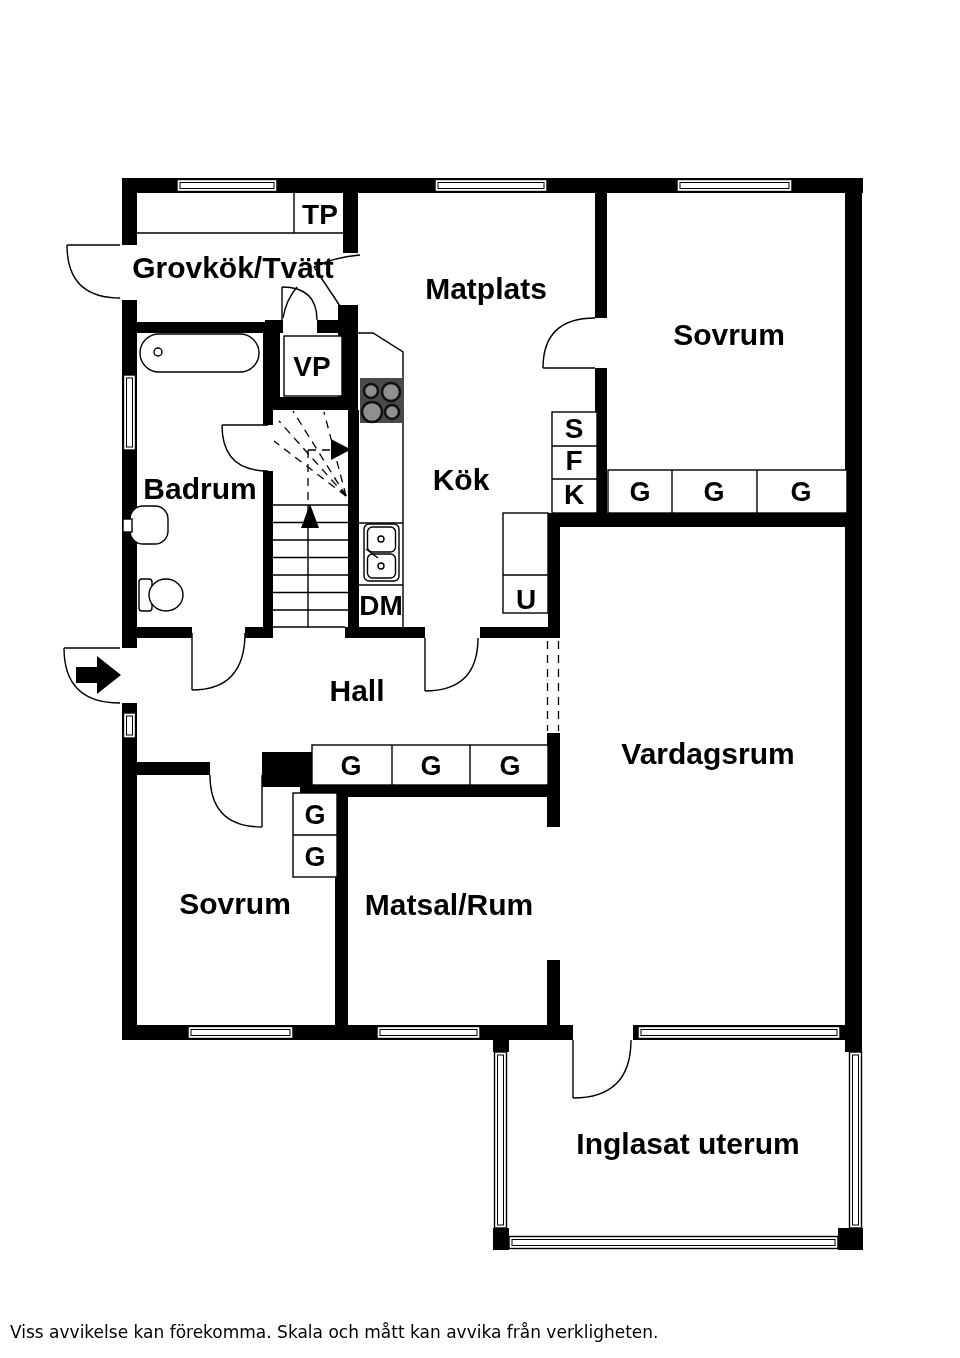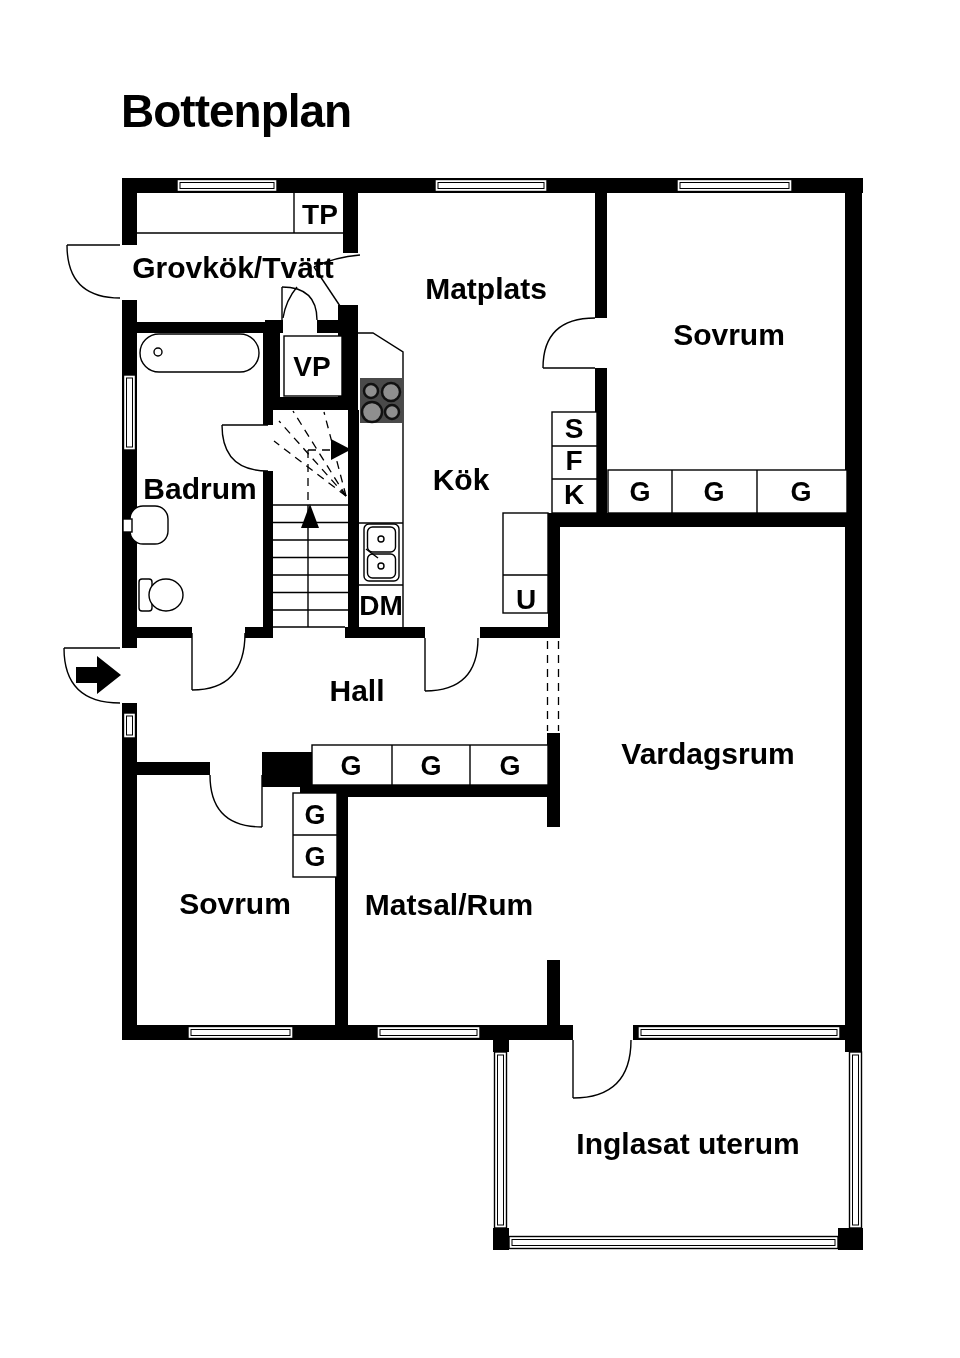--- a/index.html
+++ b/index.html
@@ -21,21 +21,20 @@
               fill:#000;text-anchor:middle;}
   .small-label{font-family:"Liberation Sans",sans-serif;font-weight:bold;font-size:28px;
                fill:#000;text-anchor:middle;}
   .g-label{font-family:"Liberation Sans",sans-serif;font-weight:bold;font-size:27px;
            fill:#000;text-anchor:middle;}
 </style>
 </head>
 <body>
 
 <div class="page">
-  <div class="title">Bottenplan</div>
 
   <svg class="plan" width="960" height="1358" viewBox="0 0 960 1358">
 
     <g>
       <rect class="wall" x="122" y="178" width="741" height="15"></rect>
       <rect class="wall" x="122" y="178" width="15" height="67"></rect>
       <rect class="wall" x="122" y="300" width="15" height="348"></rect>
       <rect class="wall" x="122" y="703" width="15" height="337"></rect>
       <rect class="wall" x="845" y="178" width="17" height="862"></rect>
       <rect class="wall" x="122" y="1025" width="451" height="15"></rect>
@@ -283,13 +282,14 @@
       <text class="g-label" x="714" y="501">G</text>
       <text class="g-label" x="801" y="501">G</text>
       <text class="g-label" x="351" y="775">G</text>
       <text class="g-label" x="431" y="775">G</text>
       <text class="g-label" x="510" y="775">G</text>
       <text class="g-label" x="315" y="824">G</text>
       <text class="g-label" x="315" y="866">G</text>
     </g>
   </svg>
 
+  <div class="footer">Viss avvikelse kan förekomma. Skala och mått kan avvika från verkligheten.</div>
 </div>
 
 </body></html>

